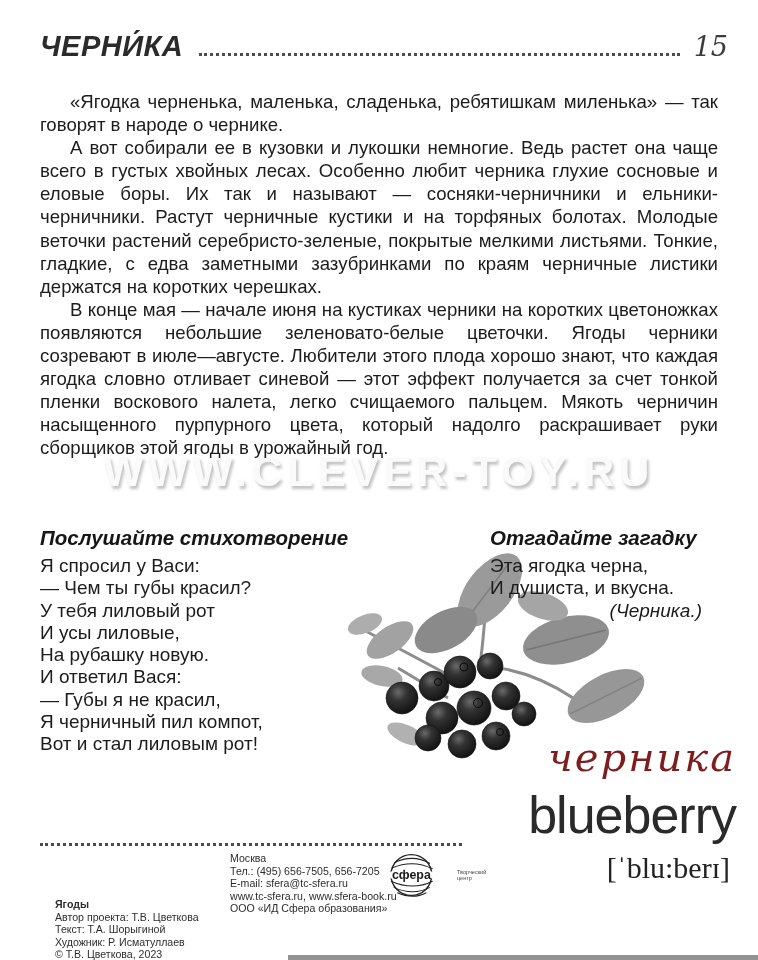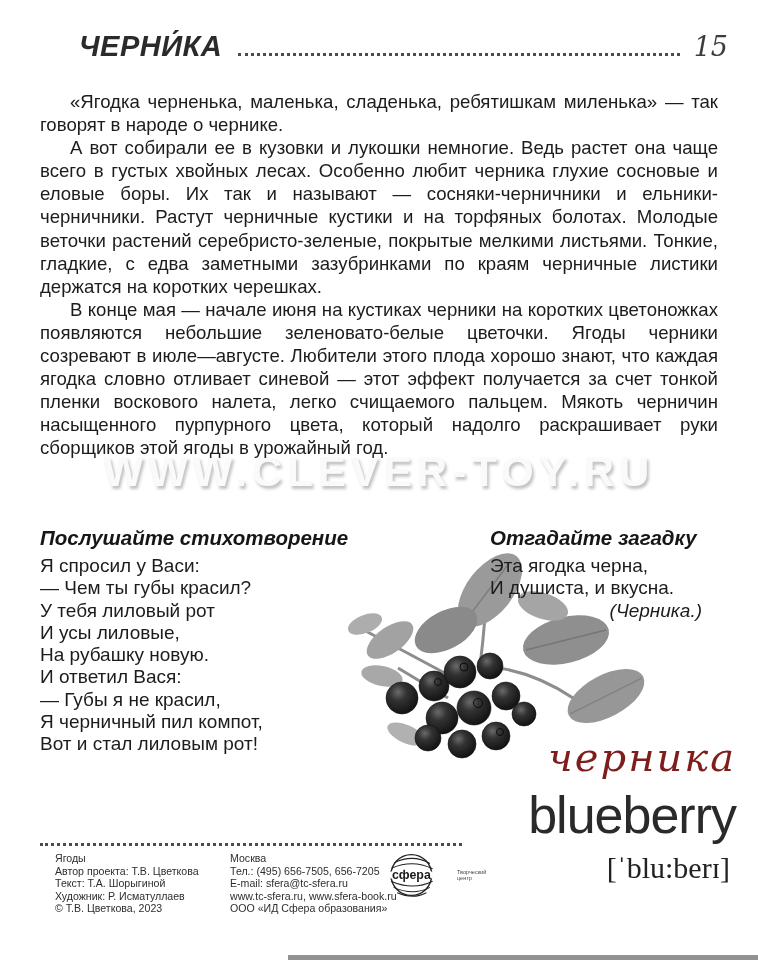--- a/index.html
+++ b/index.html
@@ -12,21 +12,20 @@
     font-family: "Liberation Sans", sans-serif;
     color: #1f1f1f;
     overflow: hidden;
   }
   
   .header {
     position: absolute;
     left: 40px; right: 30px; top: 30px;
     display: flex;
     align-items: baseline;
-    margin-left: 39px;
   }
   .page-title {
     font-size: 29px;
     font-weight: bold;
     font-style: italic;
     letter-spacing: 0.5px;
     color: #2b2b2b;
     white-space: nowrap;
   }
   .leader-dots {
@@ -130,21 +129,21 @@
   }
   .footer-col {
     position: absolute;
     top: 852px;
     font-size: 10.6px;
     line-height: 12.6px;
     color: #2e2e2e;
   }
   .footer-col-1 { left: 55px; }
   .footer-col-2 { left: 230px; }
-  .footer-col .b { font-weight: normal; }
+  .footer-col .b { font-weight: bold; margin-top: 46px; }
   .footer-logo {
     position: absolute;
     left: 383px; top: 852px;
     display: flex;
     align-items: center;
     gap: 12px;
   }
   .logo-caption {
     font-size: 5.5px;
     line-height: 6px;

